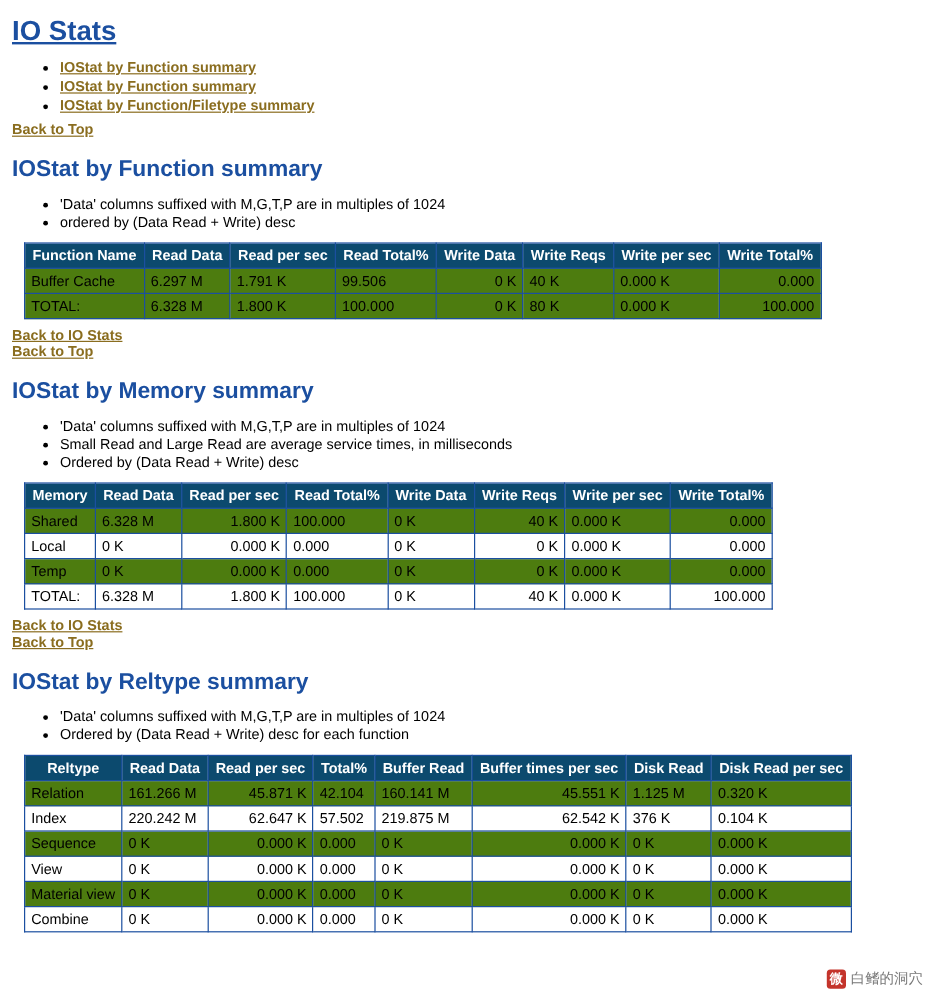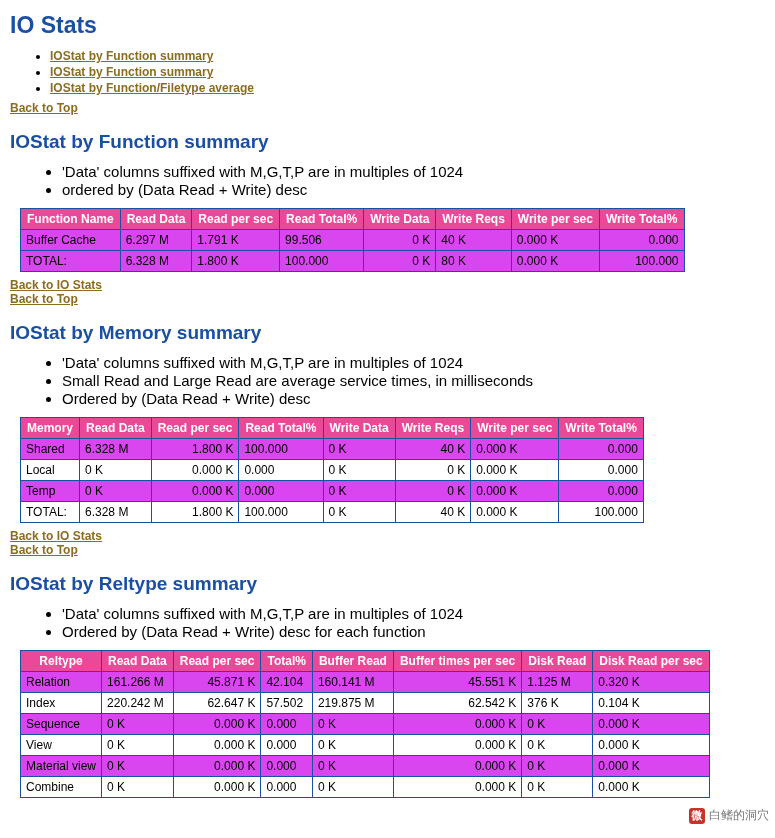--- a/index.html
+++ b/index.html
@@ -19,20 +19,21 @@
   .page {
     padding: 8px 10px 0 10px;
     box-sizing: border-box;
   }
   h1.page-title {
     color: #1b4fa0;
     font-size: 23px;
     font-weight: bold;
     margin: 4px 0 10px 0;
     letter-spacing: 0;
+    text-decoration: underline;
   }
   h2.section-title {
     color: #1b4fa0;
     font-size: 19px;
     font-weight: bold;
     margin: 16px 0 10px 0;
   }
   ul.toc {
     margin: 6px 0 6px 0;
     padding-left: 40px;
@@ -63,49 +64,49 @@
   }
   .nav-block a {
     display: block;
   }
   ul.notes {
     margin: 4px 0 10px 0;
     padding-left: 40px;
     list-style-type: disc;
   }
   ul.notes li {
-    margin: 1px 12px;
-    font-size: 15px;
+    margin: 1px 0;
+    font-size: 12px;
     color: #000;
   }
   table.stats {
     border-collapse: collapse;
     margin: 6px 0 2px 10px;
     border: 1px solid #1b4fa0;
     background: #ffffff;
   }
   table.stats th {
-    background: #ec4899;
+    background: #0c4a6e;
     color: #ffffff;
     font-weight: bold;
     font-size: 12px;
     text-align: center;
     padding: 3px 6px;
     border: 1px solid #1b4fa0;
     white-space: nowrap;
   }
   table.stats td {
     border: 1px solid #1b4fa0;
     padding: 3px 5px;
     font-size: 12px;
     white-space: nowrap;
     background: #ffffff;
   }
   table.stats tr.alt td {
-    background: #d946ef;
+    background: #4d7c0f;
   }
   td.num {
     text-align: right;
   }
   td.txt {
     text-align: left;
   }
   
   .watermark {
     position: absolute;
@@ -136,21 +137,21 @@
 </head>
 <body>
 
 <div class="page">
 
   <h1 class="page-title">IO Stats</h1>
 
   <ul class="toc">
     <li><a class="toc-link" href="#">IOStat by Function summary</a></li>
     <li><a class="toc-link" href="#">IOStat by Function summary</a></li>
-    <li><a class="toc-link" href="#">IOStat by Function/Filetype average</a></li>
+    <li><a class="toc-link" href="#">IOStat by Function/Filetype summary</a></li>
   </ul>
 
   <div class="nav-block">
     <a class="nav-link" href="#">Back to Top</a>
   </div>
 
   <h2 class="section-title">IOStat by Function summary</h2>
   <ul class="notes">
     <li>'Data' columns suffixed with M,G,T,P are in multiples of 1024</li>
     <li>ordered by (Data Read + Write) desc</li>

